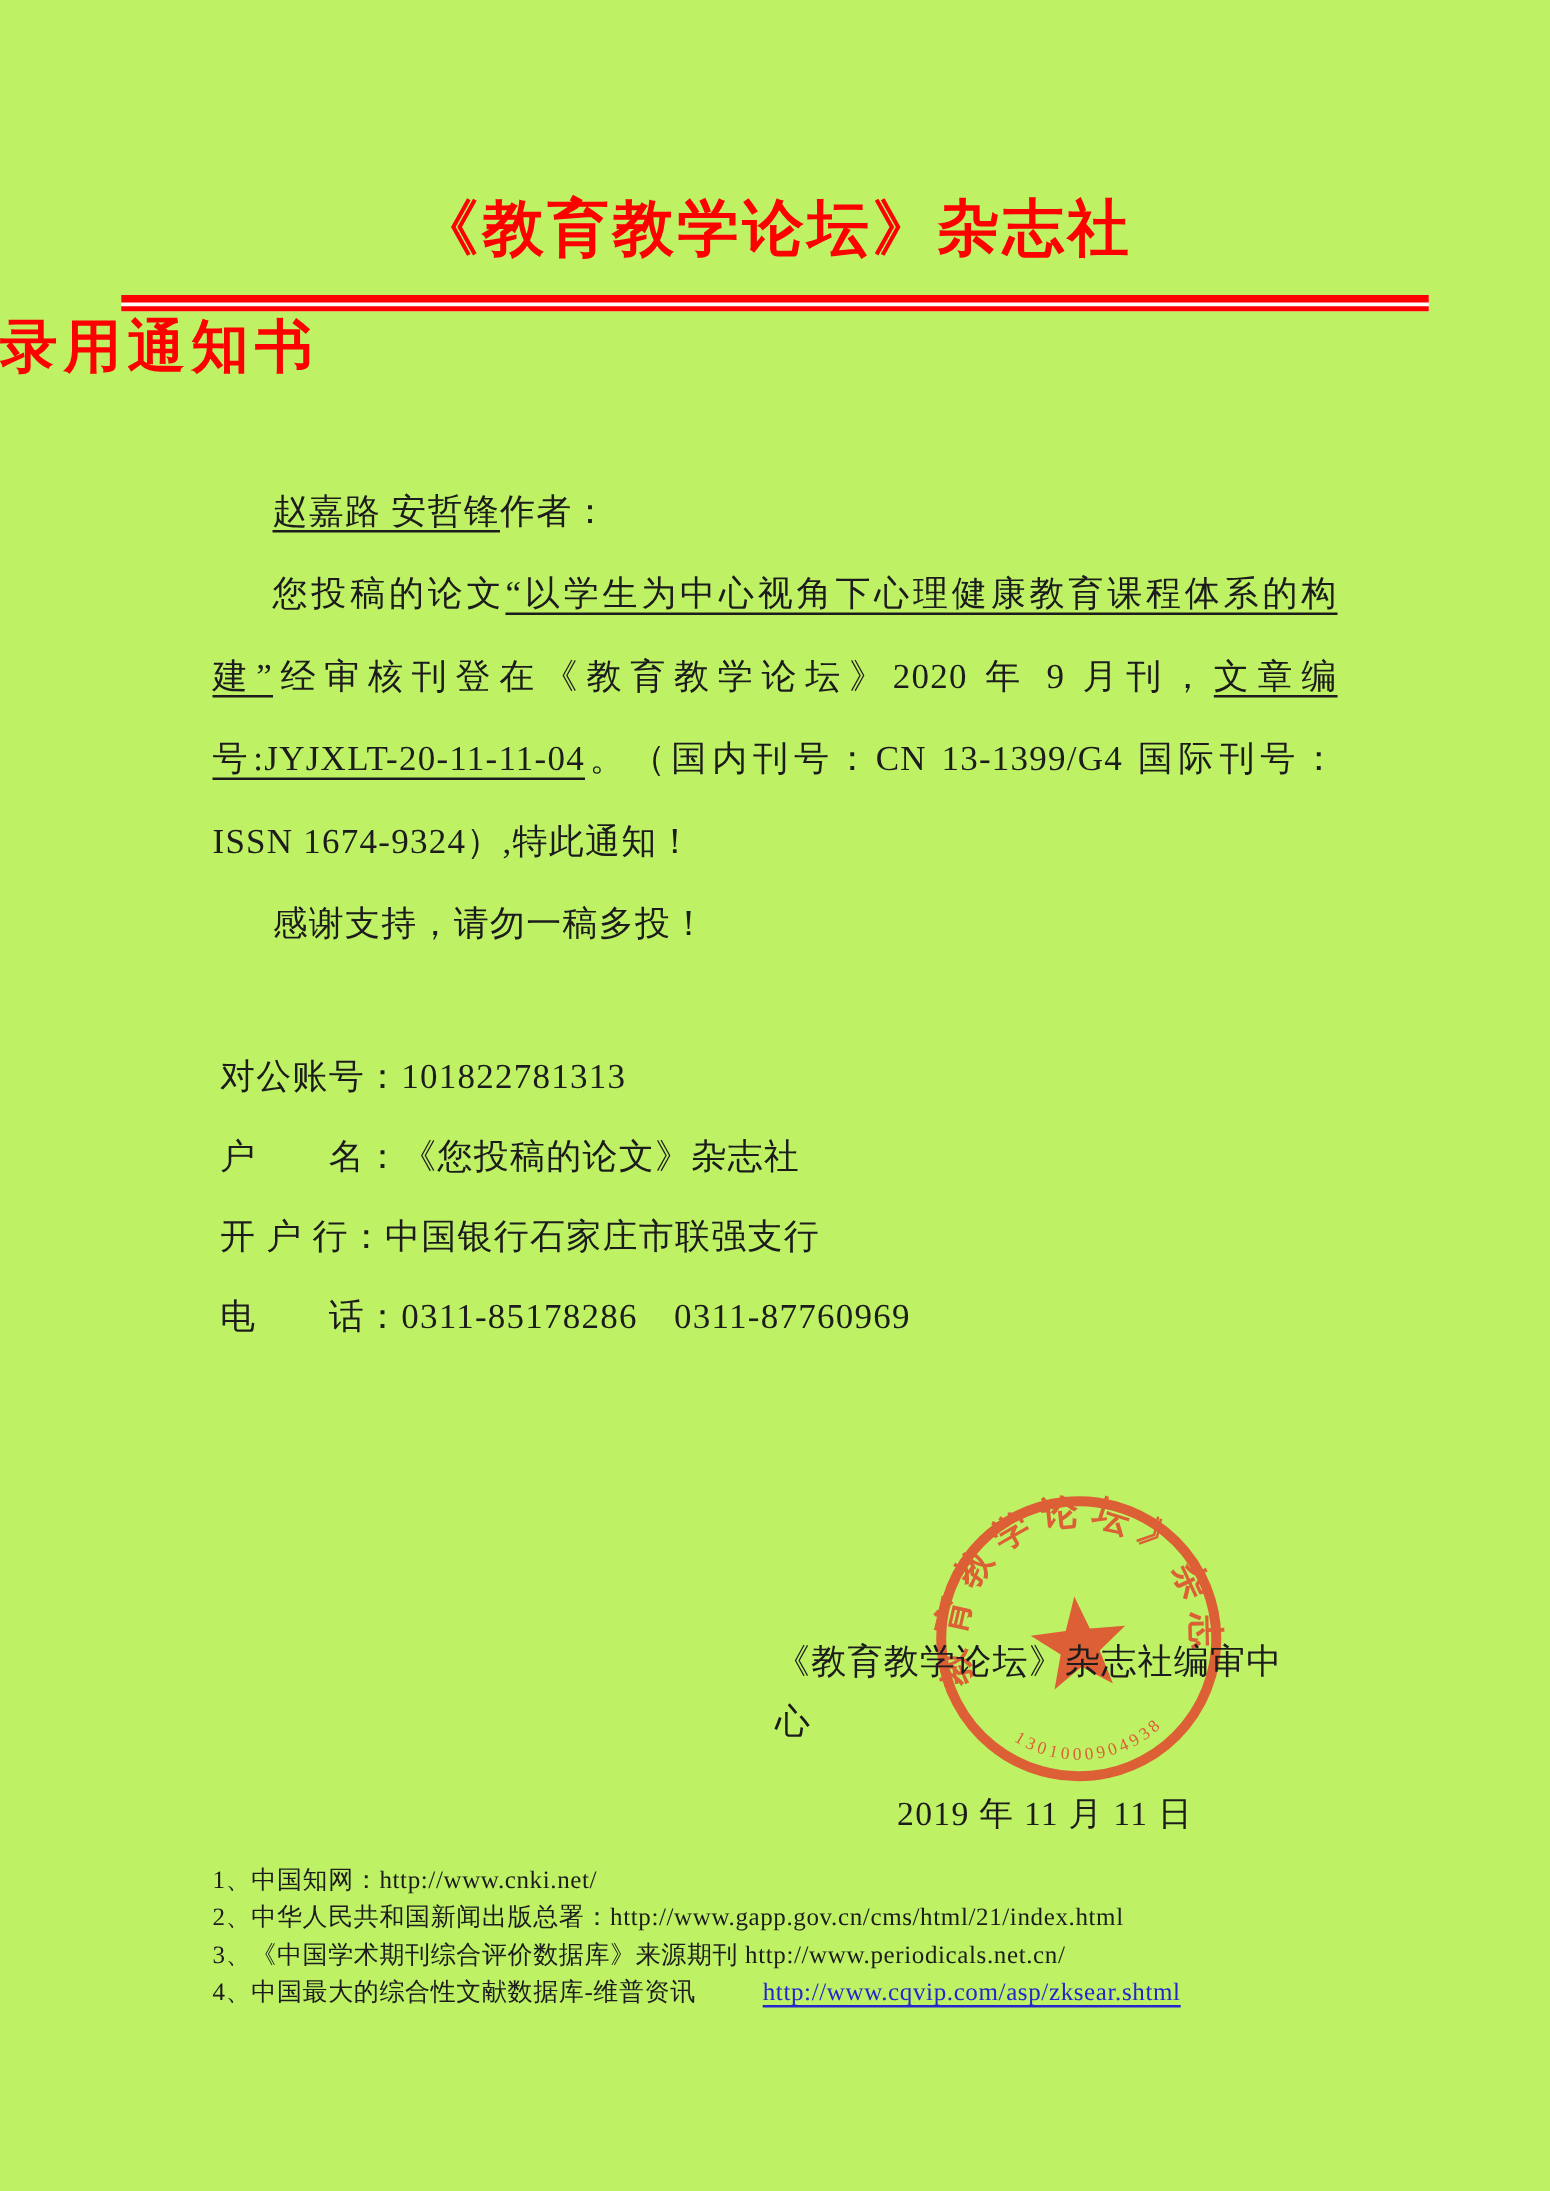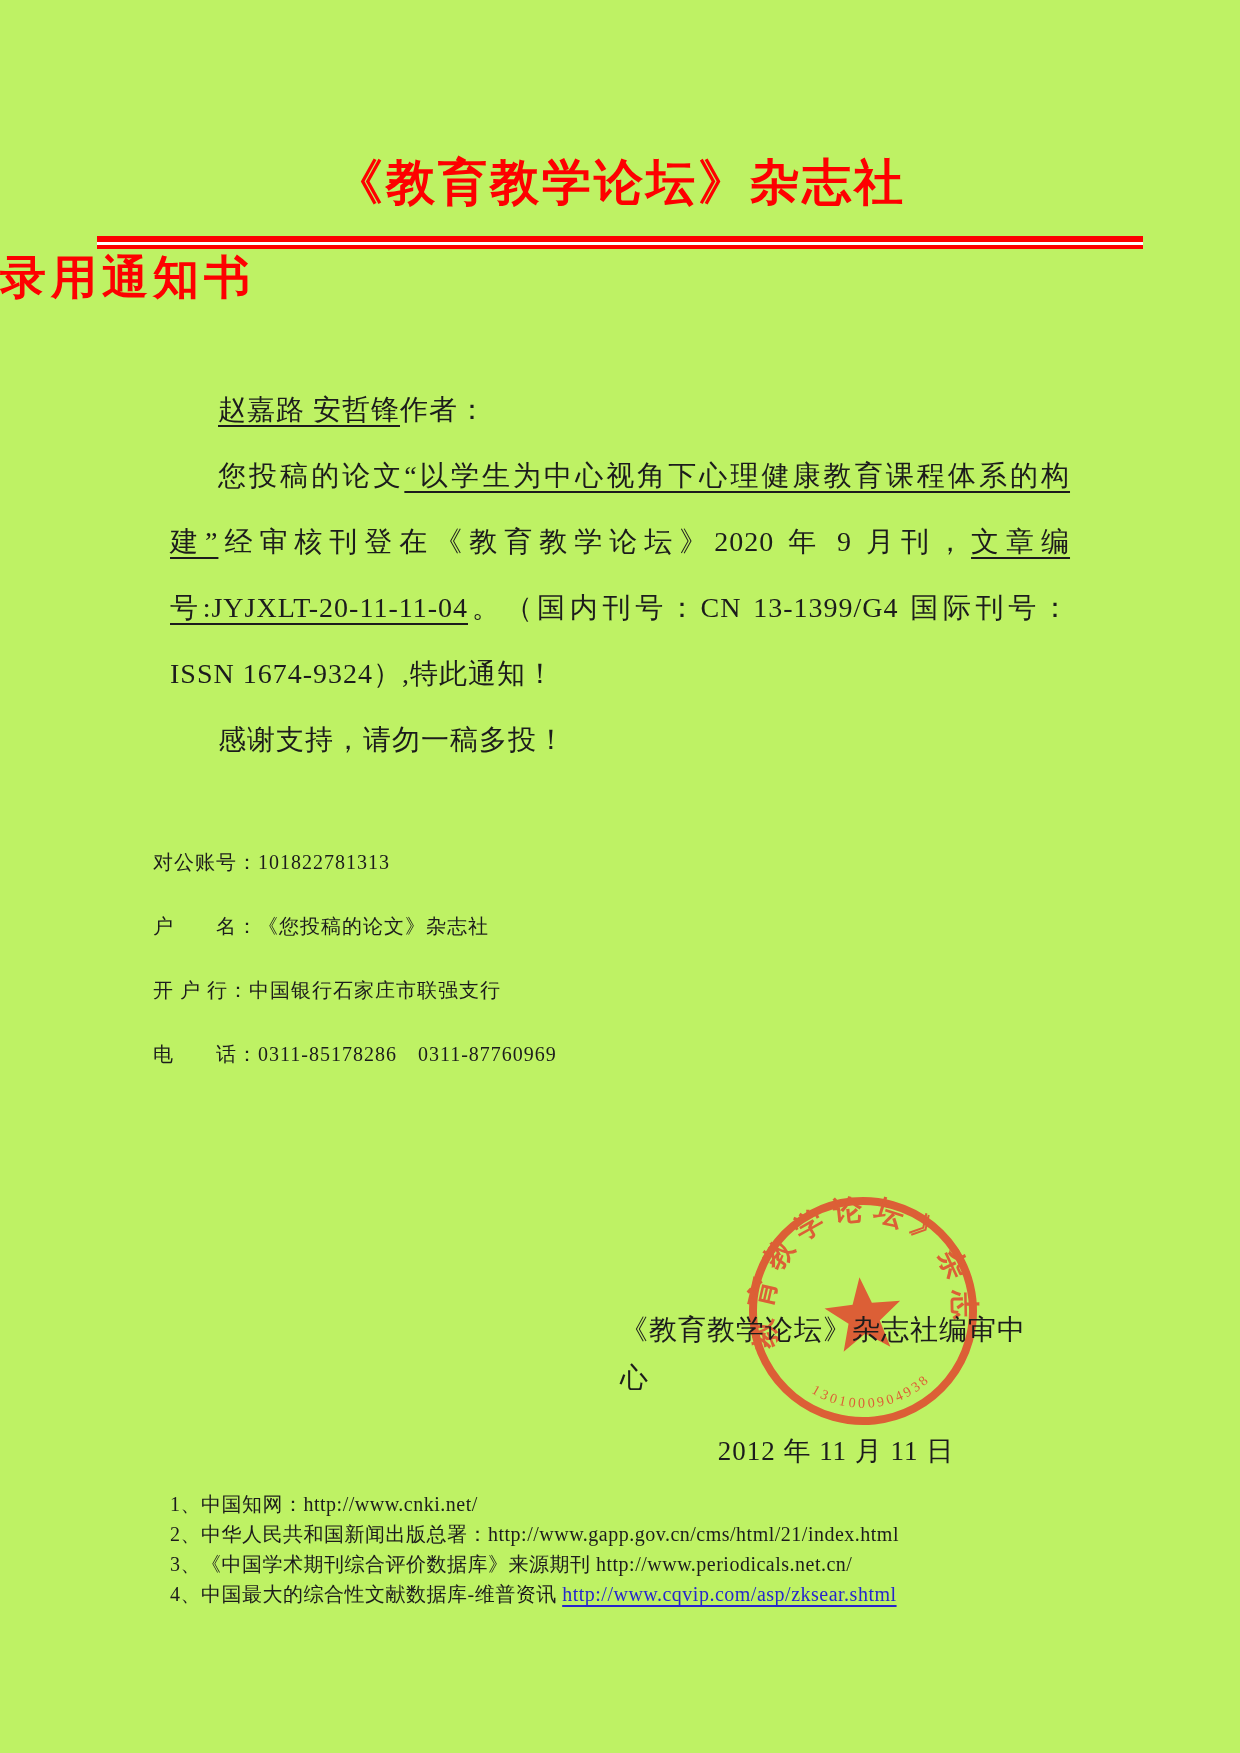--- a/index.html
+++ b/index.html
@@ -29,41 +29,41 @@
     position:absolute;top:377px;left:170px;width:900px;
     font-size:28px;line-height:66px;letter-spacing:1px;
   }
   .line{width:900px;}
   .indent{text-indent:48px;}
   .jline{text-align:justify;text-align-last:justify;}
   .u{text-decoration:underline;text-decoration-thickness:2px;text-underline-offset:6px;text-align:center;}
 
   
   .account{
-    position:absolute;top:830px;left:153px;width:900px;
-    font-size:20px;line-height:64px;letter-spacing:1px;
+    position:absolute;top:830px;left:176px;width:900px;
+    font-size:28px;line-height:64px;letter-spacing:1px;
   }
 
   
   .stamp{
     position:absolute;left:743px;top:1191px;width:240px;height:240px;
     opacity:.88;transform:rotate(-6deg);z-index:1;
   }
 
   
   .signature{position:absolute;left:620px;top:1306px;width:432px;z-index:2;}
   .sig-org{font-size:28px;line-height:48px;letter-spacing:1px;}
   .sig-date{margin-top:32px;font-size:27px;line-height:34px;text-align:center;letter-spacing:1px;}
 
   
   .footer{
     position:absolute;top:1489px;left:170px;width:960px;
     font-size:20px;line-height:30px;letter-spacing:0.5px;z-index:2;
   }
-  .footer a{color:#2626cb;text-decoration:underline;text-underline-offset:4px;}
+  .footer a{color:#2626cb;text-decoration:underline;text-underline-offset:4px;margin-left:48px;}
 </style>
 </head>
 <body>
 
 <div class="page">
 
   <div class="title1">《教育教学论坛》杂志社</div>
   <div class="rule"></div>
   <div class="title2">录用通知书</div>
 
@@ -93,21 +93,21 @@
       </text>
       <path id="sealArcBottom" d="M 46,182 A 96,96 0 0 0 194,182" fill="none"></path>
       <text font-size="14" letter-spacing="3" fill="#e14b30">
         <textPath href="#sealArcBottom" startOffset="50%" text-anchor="middle">1301000904938</textPath>
       </text>
     </svg>
   </div>
 
   <div class="signature">
     <div class="sig-org">《教育教学论坛》杂志社编审中心</div>
-    <div class="sig-date">2012 年 11 月 11 日</div>
+    <div class="sig-date">2019 年 11 月 11 日</div>
   </div>
 
   <footer class="footer">
     <div class="line">1、中国知网：http://www.cnki.net/</div>
     <div class="line">2、中华人民共和国新闻出版总署：http://www.gapp.gov.cn/cms/html/21/index.html</div>
     <div class="line">3、《中国学术期刊综合评价数据库》来源期刊 http://www.periodicals.net.cn/</div>
     <div class="line"><span>4、中国最大的综合性文献数据库-维普资讯 </span><a href="#">http://www.cqvip.com/asp/zksear.shtml</a></div>
   </footer>
 
 </div>

